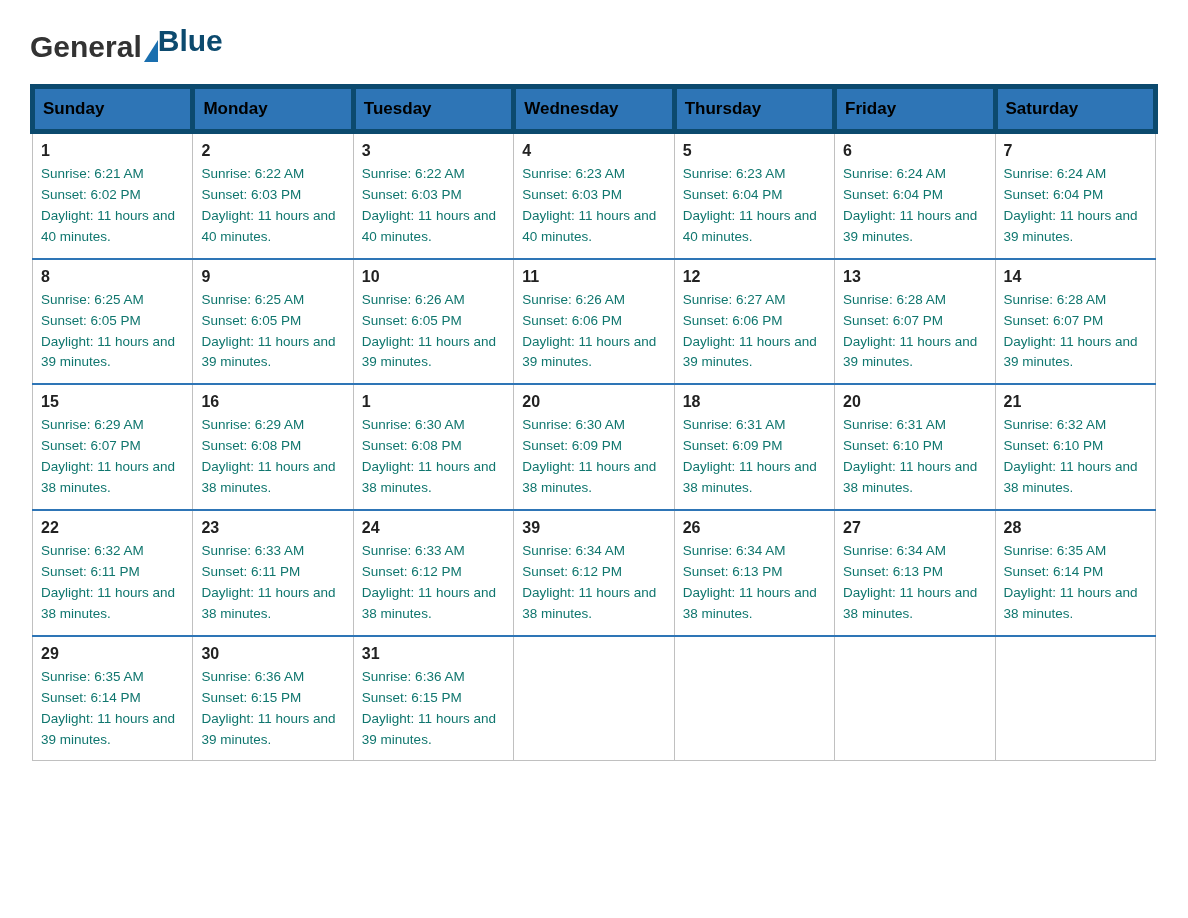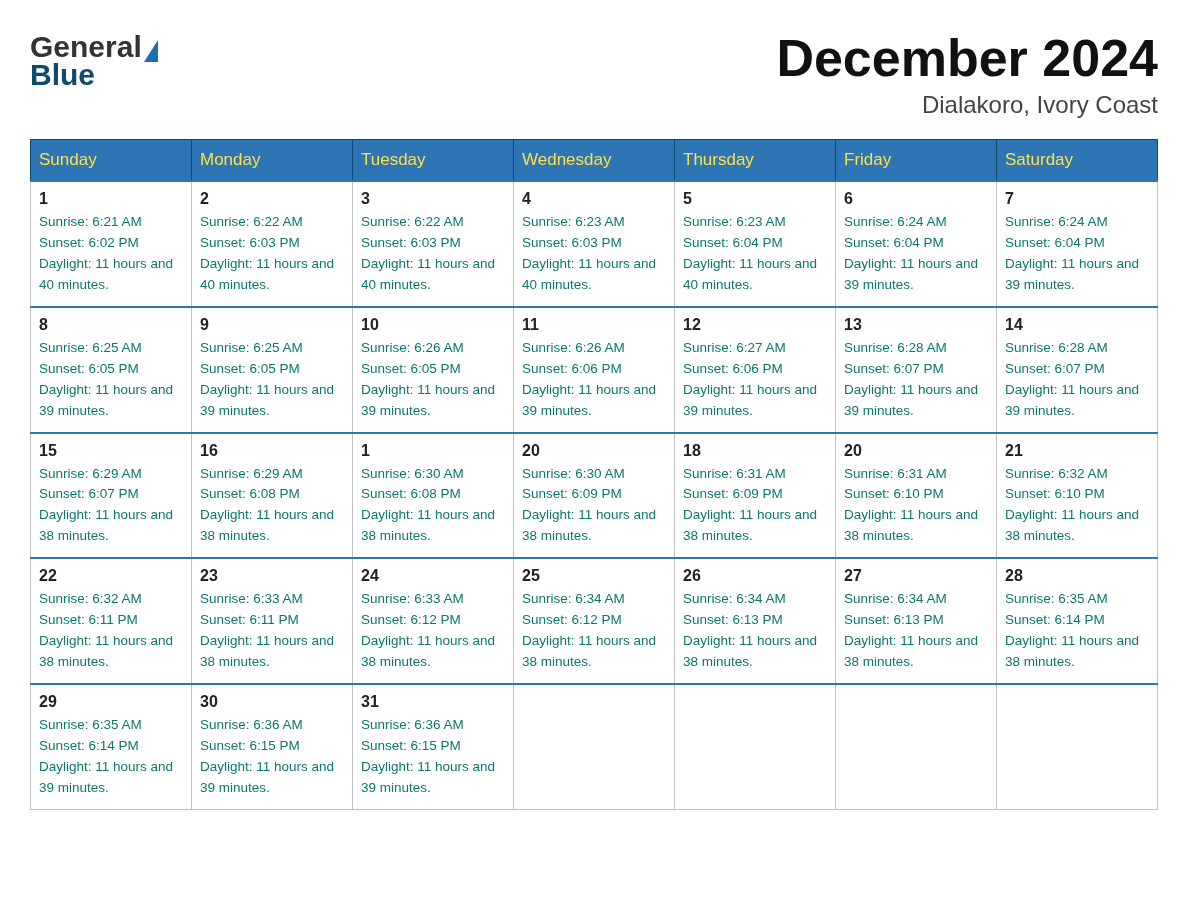--- a/index.html
+++ b/index.html
@@ -11,21 +11,21 @@
       min-height: 918px;
     }
     .header {
       display: flex;
       justify-content: space-between;
       align-items: flex-start;
       margin-bottom: 20px;
     }
     .logo {
       display: flex;
-      flex-direction: column;
+      flex-direction: row;
       align-items: flex-start;
     }
     .logo-general {
       color: #333;
     }
     .title-block {
       text-align: right;
     }
     .month-title {
       font-size: 52px;
@@ -37,26 +37,26 @@
       font-size: 24px;
       color: #444;
       margin-top: 4px;
     }
     .calendar {
       width: 100%;
       border-collapse: collapse;
     }
     .calendar thead tr th {
       background: #2e75b6;
-      color: #fde047;
+      color: #000000;
       padding: 10px 8px;
       text-align: left;
       font-size: 17px;
-      font-weight: normal;
-      border: 1px solid #0c4a6e;
+      font-weight: bold;
+      border: 5px solid #0c4a6e;
     }
     .calendar tbody tr td {
       vertical-align: top;
       padding: 8px 8px 10px 8px;
       border: 1px solid #c0c0c0;
       border-top: 2px solid #2e75b6;
       font-size: 13.5px;
       color: #222;
       width: 14.28%;
       min-height: 90px;
@@ -106,24 +106,20 @@
 </head>
 <body>
 
 <div class="header">
   <div class="logo">
     <div class="logo-icon">
       <span class="logo-word logo-general">General</span>
       <span class="logo-triangle"></span>
     </div>
     <div class="logo-second-line">Blue</div>
-  </div>
-  <div class="title-block">
-    <div class="month-title">December 2024</div>
-    <div class="location-title">Dialakoro, Ivory Coast</div>
   </div>
 </div>
 
 <table class="calendar">
   <thead>
     <tr>
     <th>Sunday</th>
         <th>Monday</th>
         <th>Tuesday</th>
         <th>Wednesday</th>
@@ -230,21 +226,21 @@
         </td>
         <td>
           <span class="day-number">23</span>
           <div class="day-info">Sunrise: 6:33 AM<br>Sunset: 6:11 PM<br>Daylight: 11 hours and 38 minutes.</div>
         </td>
         <td>
           <span class="day-number">24</span>
           <div class="day-info">Sunrise: 6:33 AM<br>Sunset: 6:12 PM<br>Daylight: 11 hours and 38 minutes.</div>
         </td>
         <td>
-          <span class="day-number">25</span>
+          <span class="day-number">39</span>
           <div class="day-info">Sunrise: 6:34 AM<br>Sunset: 6:12 PM<br>Daylight: 11 hours and 38 minutes.</div>
         </td>
         <td>
           <span class="day-number">26</span>
           <div class="day-info">Sunrise: 6:34 AM<br>Sunset: 6:13 PM<br>Daylight: 11 hours and 38 minutes.</div>
         </td>
         <td>
           <span class="day-number">27</span>
           <div class="day-info">Sunrise: 6:34 AM<br>Sunset: 6:13 PM<br>Daylight: 11 hours and 38 minutes.</div>
         </td>

